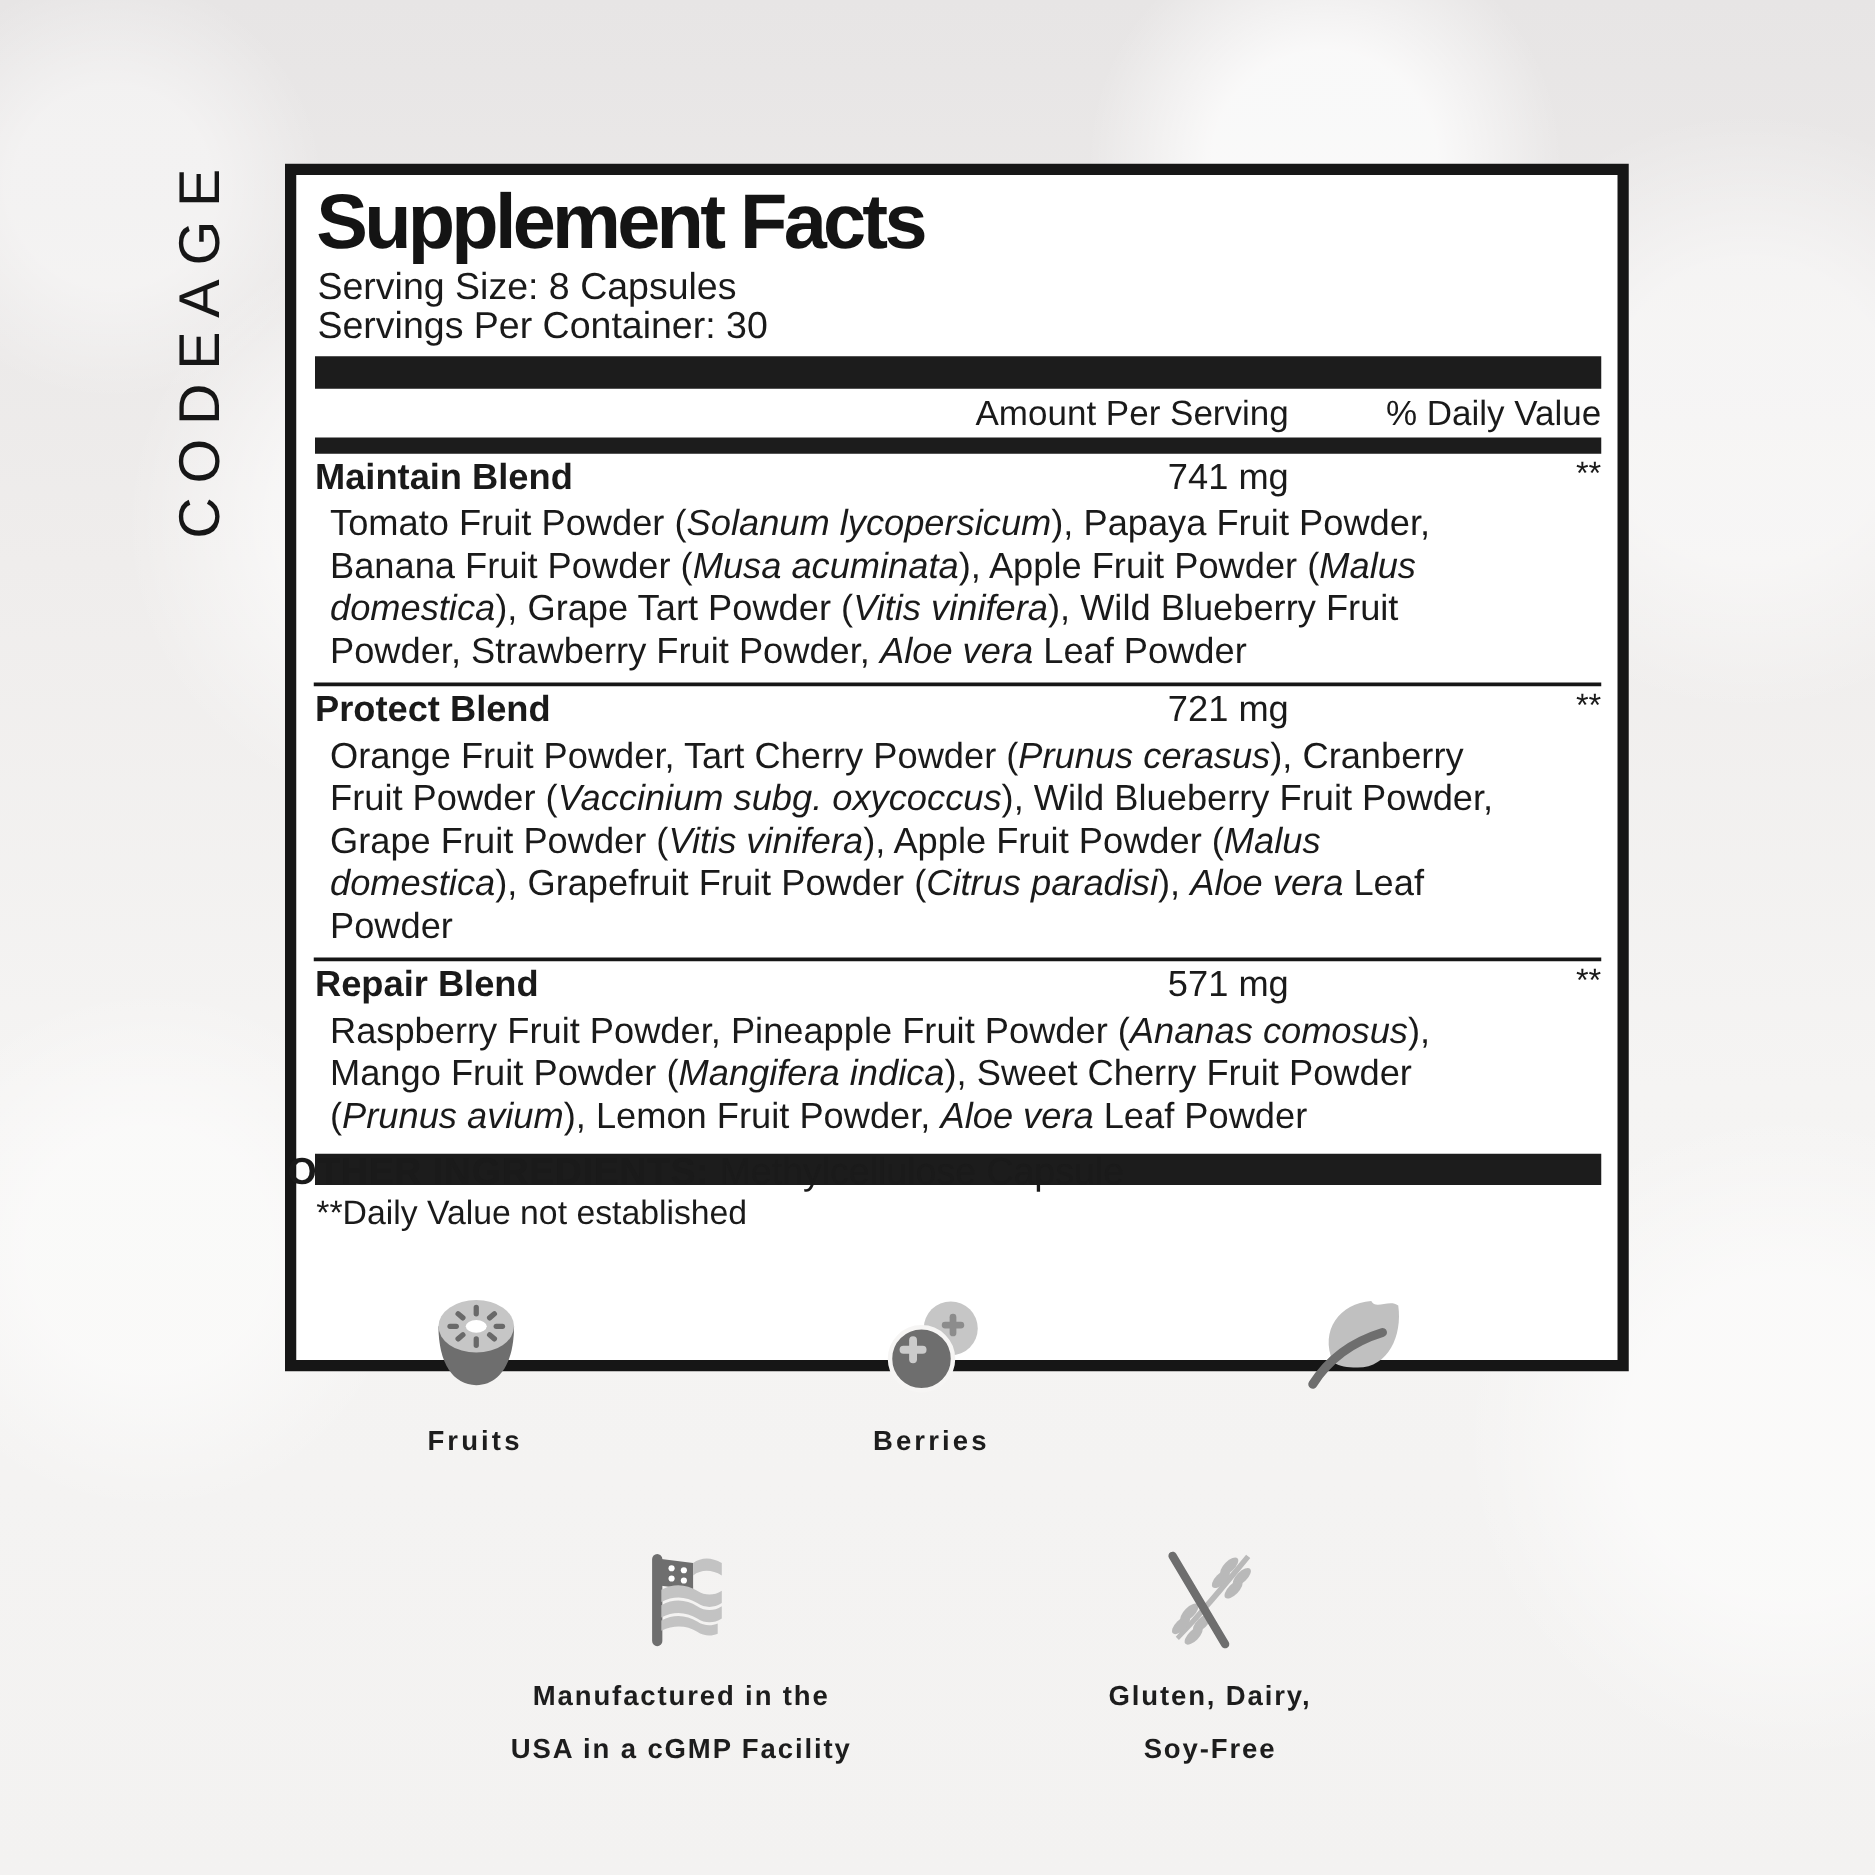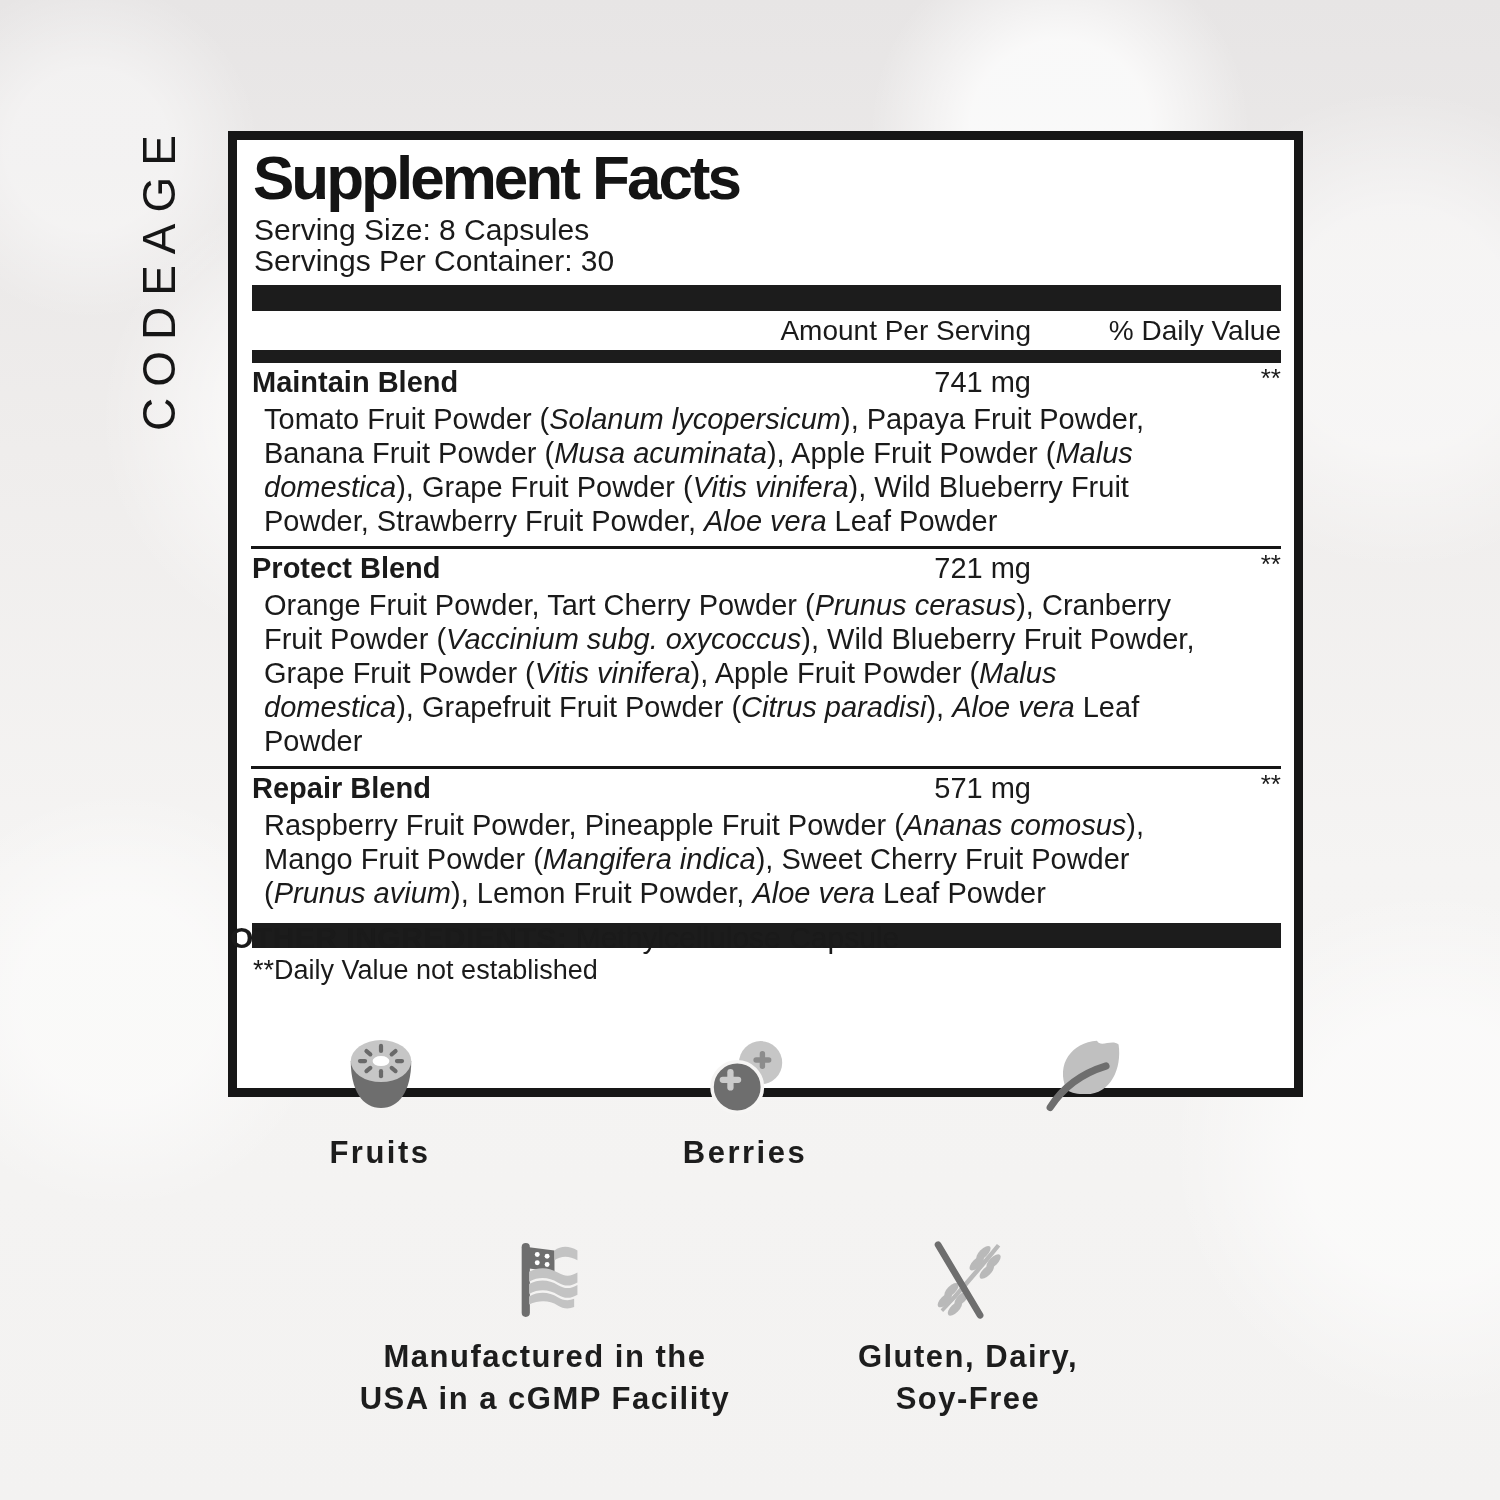--- a/index.html
+++ b/index.html
@@ -49,21 +49,21 @@
   .blend-desc{font-size:29px;line-height:34px;padding:4px 0 4px 12px;white-space:pre;}
   .blend-desc .it{font-style:italic;}
   .footnote{font-size:27px;padding:7px 0 0 2px;}
   
   .other-ing{position:absolute;left:230px;top:921px;font-size:30px;}
   .other-ing .oi-label{font-weight:bold;letter-spacing:.5px;}
   
   .badge-icon{position:absolute;}
   .badge-caption{
     position:absolute;transform:translateX(-50%);
-    font-size:31px;line-height:42px;font-weight:bold;letter-spacing:2.5px;
+    font-size:22px;line-height:42px;font-weight:bold;letter-spacing:2.5px;
     text-align:center;color:#1d1d1d;white-space:nowrap;
   }
   svg{display:block;}
 </style>
 </head>
 <body>
 
 <div class="page">
 
   <div class="logo">CODEAGE</div>
@@ -82,21 +82,21 @@
 
     <div id="blend-sections">
         <div class="blend">
           <div class="blend-head">
             <span class="b-name">Maintain Blend</span>
             <span class="b-amt">741 mg</span>
             <span class="b-dv">**</span>
           </div>
           <div class="blend-desc"><span>Tomato Fruit Powder (</span><span class="it">Solanum lycopersicum</span><span>), Papaya Fruit Powder,
 Banana Fruit Powder (</span><span class="it">Musa acuminata</span><span>), Apple Fruit Powder (</span><span class="it">Malus
-domestica</span><span>), Grape Fruit Powder (</span><span class="it">Vitis vinifera</span><span>), Wild Blueberry Fruit
+domestica</span><span>), Grape Tart Powder (</span><span class="it">Vitis vinifera</span><span>), Wild Blueberry Fruit
 Powder, Strawberry Fruit Powder, </span><span class="it">Aloe vera</span><span> Leaf Powder</span></div>
         </div>
         <div class="blend">
           <div class="blend-head">
             <span class="b-name">Protect Blend</span>
             <span class="b-amt">721 mg</span>
             <span class="b-dv">**</span>
           </div>
           <div class="blend-desc"><span>Orange Fruit Powder, Tart Cherry Powder (</span><span class="it">Prunus cerasus</span><span>), Cranberry
 Fruit Powder (</span><span class="it">Vaccinium subg. oxycoccus</span><span>), Wild Blueberry Fruit Powder,

